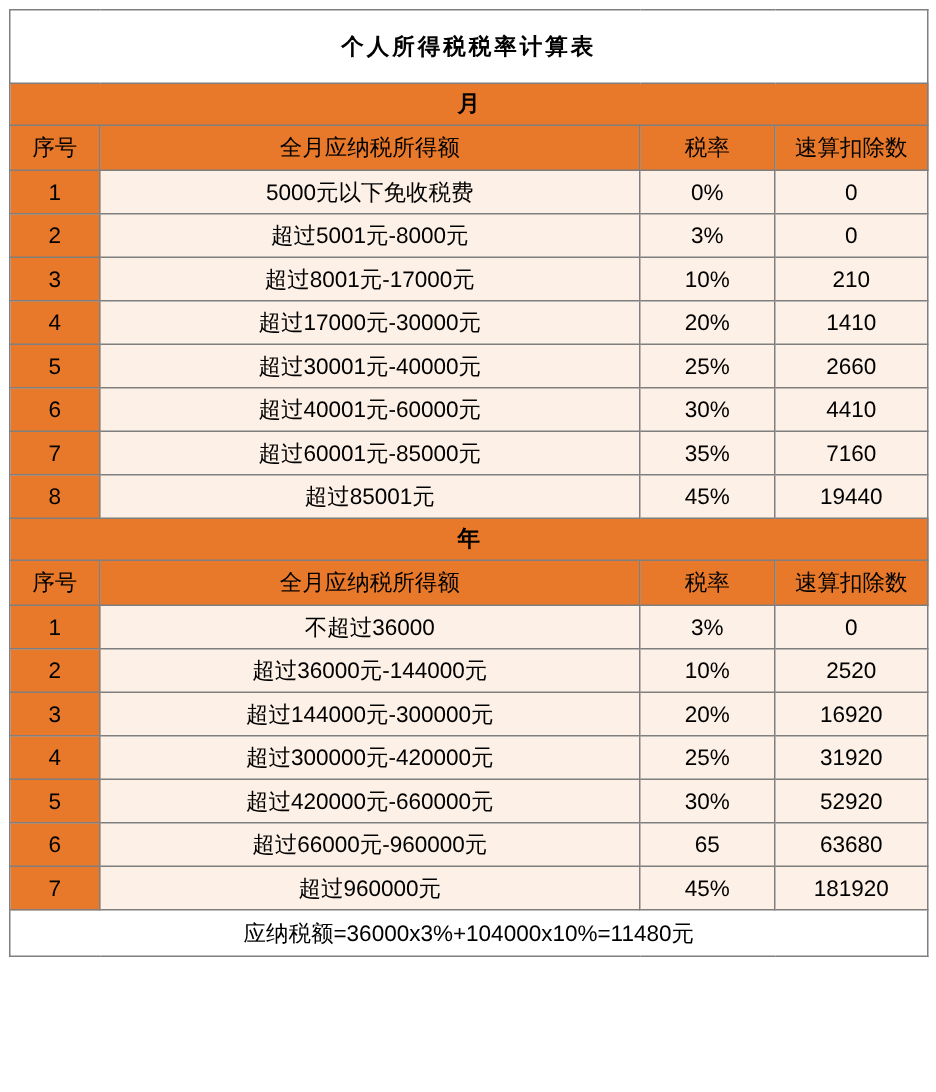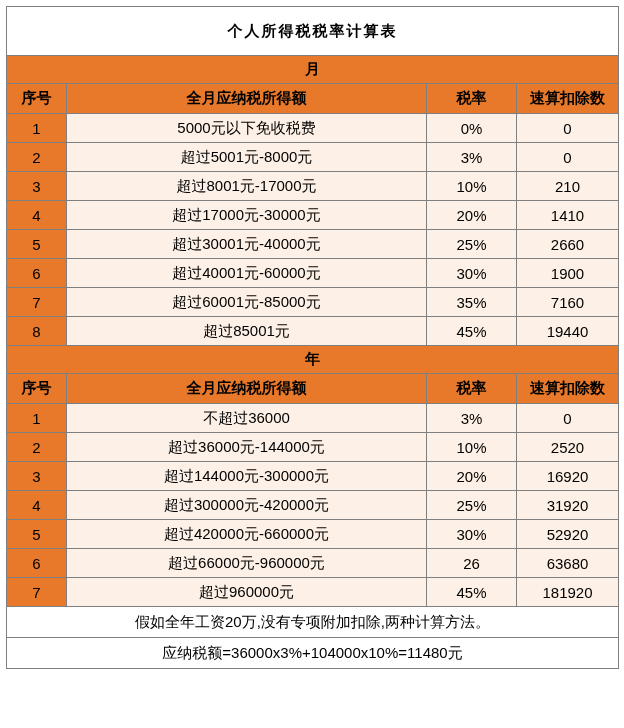--- a/index.html
+++ b/index.html
@@ -43,21 +43,21 @@
   }
   .section-cell {
     background: #e8792a !important;
     color: #000000;
     font-weight: bold;
     font-size: 16px;
     height: 27px !important;
   }
   .head-cell {
     background: #e8792a !important;
-    font-weight: bold;
+    font-weight: normal;
     font-size: 16px;
     height: 29px !important;
   }
   .idx-cell {
     background: #e8792a !important;
     font-size: 15px;
   }
   .desc-cell {
     font-size: 16px;
   }
@@ -126,21 +126,21 @@
       <tr>
         <td class="idx-cell">5</td>
         <td class="desc-cell">超过30001元-40000元</td>
         <td>25%</td>
         <td>2660</td>
       </tr>
       <tr>
         <td class="idx-cell">6</td>
         <td class="desc-cell">超过40001元-60000元</td>
         <td>30%</td>
-        <td>1900</td>
+        <td>4410</td>
       </tr>
       <tr>
         <td class="idx-cell">7</td>
         <td class="desc-cell">超过60001元-85000元</td>
         <td>35%</td>
         <td>7160</td>
       </tr>
       <tr>
         <td class="idx-cell">8</td>
         <td class="desc-cell">超过85001元</td>
@@ -184,32 +184,29 @@
       </tr>
       <tr>
         <td class="idx-cell">5</td>
         <td class="desc-cell">超过420000元-660000元</td>
         <td>30%</td>
         <td>52920</td>
       </tr>
       <tr>
         <td class="idx-cell">6</td>
         <td class="desc-cell">超过66000元-960000元</td>
-        <td>26</td>
+        <td>65</td>
         <td>63680</td>
       </tr>
       <tr>
         <td class="idx-cell">7</td>
         <td class="desc-cell">超过960000元</td>
         <td>45%</td>
         <td>181920</td>
       </tr>
 
       <tr>
-        <td class="note-cell" colspan="4">假如全年工资20万,没有专项附加扣除,两种计算方法。</td>
-      </tr>
-      <tr>
         <td class="note-cell" colspan="4">应纳税额=36000x3%+104000x10%=11480元</td>
       </tr>
 
     </tbody>
   </table>
 </div>
 
 </body></html>

